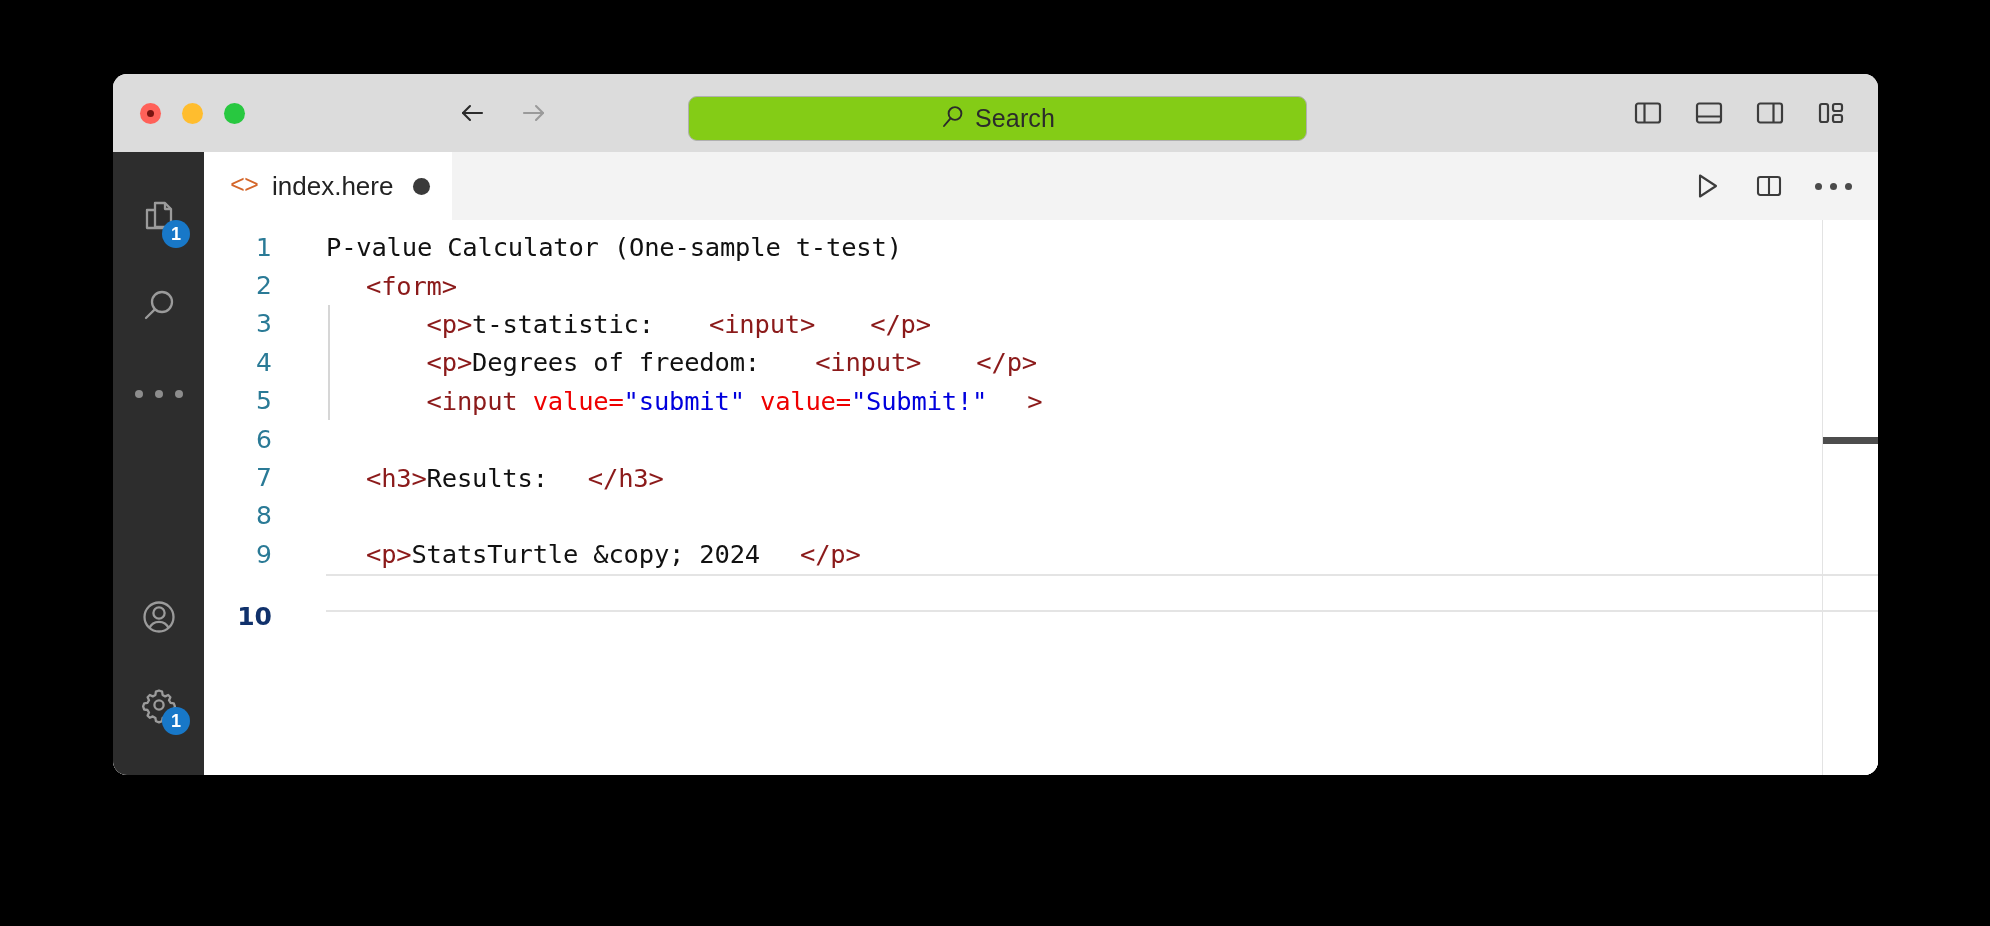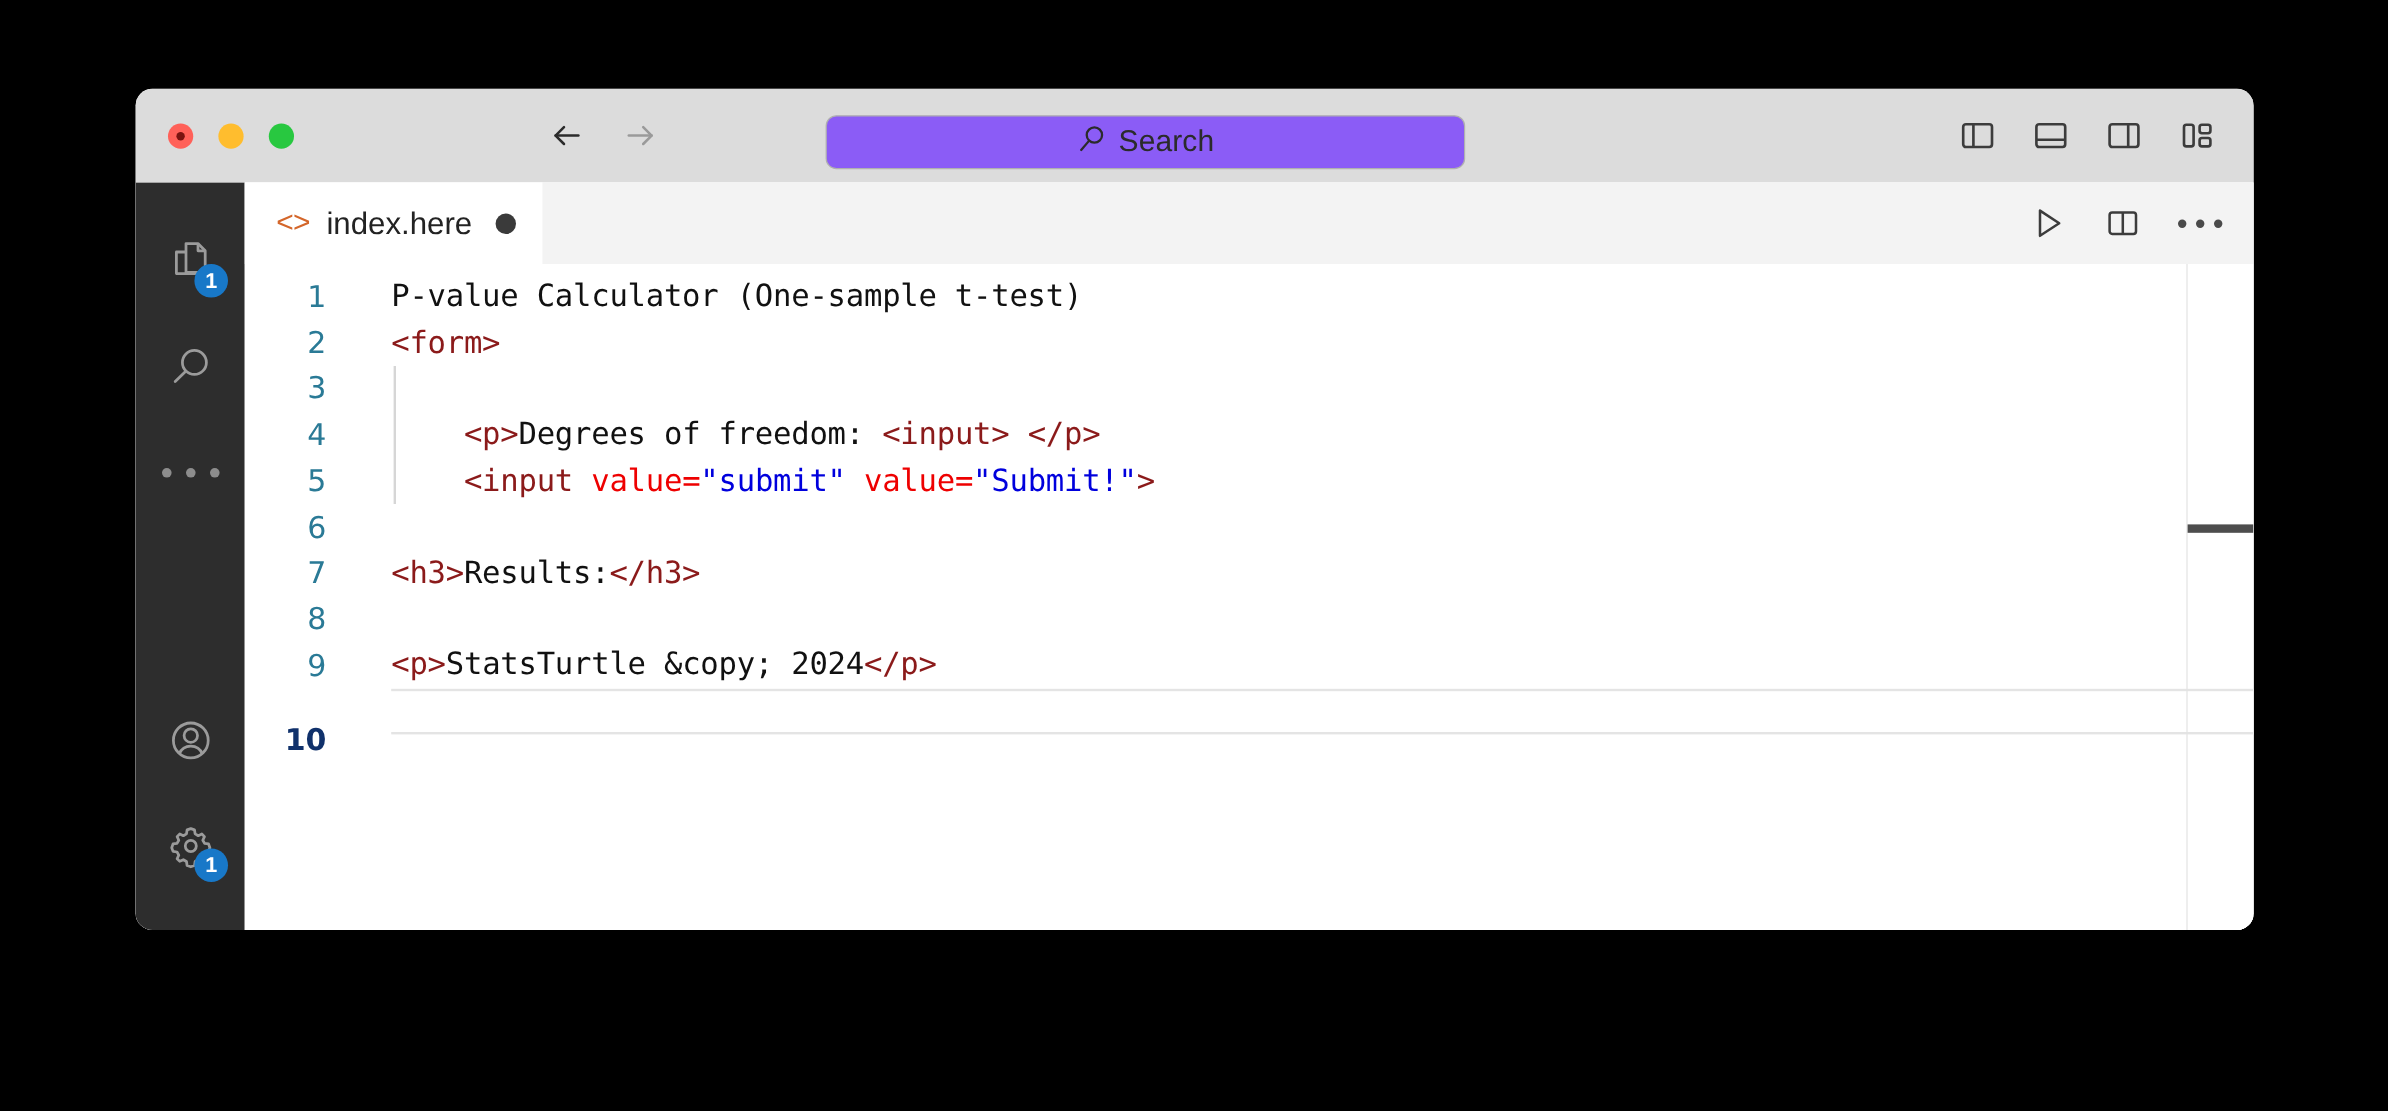--- a/index.html
+++ b/index.html
@@ -65,23 +65,23 @@
     align-items: center;
     gap: 28px;
     margin-left: 210px;
   }
   .nav-arrow { width: 34px; height: 34px; display: block; }
 
   #search-field {
     position: absolute;
     left: 575px;
     top: 22px;
-    width: 533px;
+    width: 619px;
     height: 45px;
-    background: #8b5cf6;
+    background: #84cc16;
     border: 1.5px solid #b0b0b0;
     border-radius: 9px;
     display: flex;
     align-items: center;
     justify-content: center;
     gap: 9px;
   }
   #search-field .search-label {
     font-size: 25px;
     color: #2b2b2b;
@@ -247,21 +247,21 @@
     margin-top: 48px;
   }
   .line-code {
     font-size: 25.5px;
     color: #111111;
     letter-spacing: -0.2px;
     position: relative;
     padding-left: 32px;
     flex: 1 1 auto;
   }
-  .tok-tag   { color: #8b1a1a; }
+  .tok-tag   { color: #8b1a1a; margin-left: 40px; }
   .tok-attr  { color: #ee0000; }
   .tok-val   { color: #0000dd; }
   .tok-text  { color: #111111; }
 
   
   #active-line-box {
     position: absolute;
     left: 122px;
     right: 0;
     height: 38.4px;
@@ -451,21 +451,21 @@
       </div>
 
       <div id="code-area">
         <div id="indent-guide" style="top: 84.8px; height: 115.2px;"></div>
         <div id="active-line-box" style="top: 353.6px;"></div>
         <div id="minimap-edge"></div>
         <div id="minimap-mark" style="top: 217px;"></div>
         <div id="code-lines">
             <div class="code-line"><span class="line-no">1</span><span class="line-code"><span class="tok-text">P-value Calculator (One-sample t-test)</span></span></div>
             <div class="code-line"><span class="line-no">2</span><span class="line-code"><span class="tok-tag">&lt;form&gt;</span></span></div>
-            <div class="code-line"><span class="line-no">3</span></div>
+            <div class="code-line"><span class="line-no">3</span><span class="line-code"><span>    </span><span class="tok-tag">&lt;p&gt;</span><span class="tok-text">t-statistic: </span><span class="tok-tag">&lt;input&gt;</span><span class="tok-text"> </span><span class="tok-tag">&lt;/p&gt;</span></span></div>
             <div class="code-line"><span class="line-no">4</span><span class="line-code"><span>    </span><span class="tok-tag">&lt;p&gt;</span><span class="tok-text">Degrees of freedom: </span><span class="tok-tag">&lt;input&gt;</span><span class="tok-text"> </span><span class="tok-tag">&lt;/p&gt;</span></span></div>
             <div class="code-line"><span class="line-no">5</span><span class="line-code"><span>    </span><span class="tok-tag">&lt;input </span><span class="tok-attr">value=</span><span class="tok-val">"submit"</span><span class="tok-text"> </span><span class="tok-attr">value=</span><span class="tok-val">"Submit!"</span><span class="tok-tag">&gt;</span></span></div>
             <div class="code-line"><span class="line-no">6</span></div>
             <div class="code-line"><span class="line-no">7</span><span class="line-code"><span class="tok-tag">&lt;h3&gt;</span><span class="tok-text">Results:</span><span class="tok-tag">&lt;/h3&gt;</span></span></div>
             <div class="code-line"><span class="line-no">8</span></div>
             <div class="code-line"><span class="line-no">9</span><span class="line-code"><span class="tok-tag">&lt;p&gt;</span><span class="tok-text">StatsTurtle &amp;copy; 2024</span><span class="tok-tag">&lt;/p&gt;</span></span></div>
             <div class="code-line is-active"><span class="line-no">10</span><span class="line-code"></span></div>
           </div>
       </div>
 

